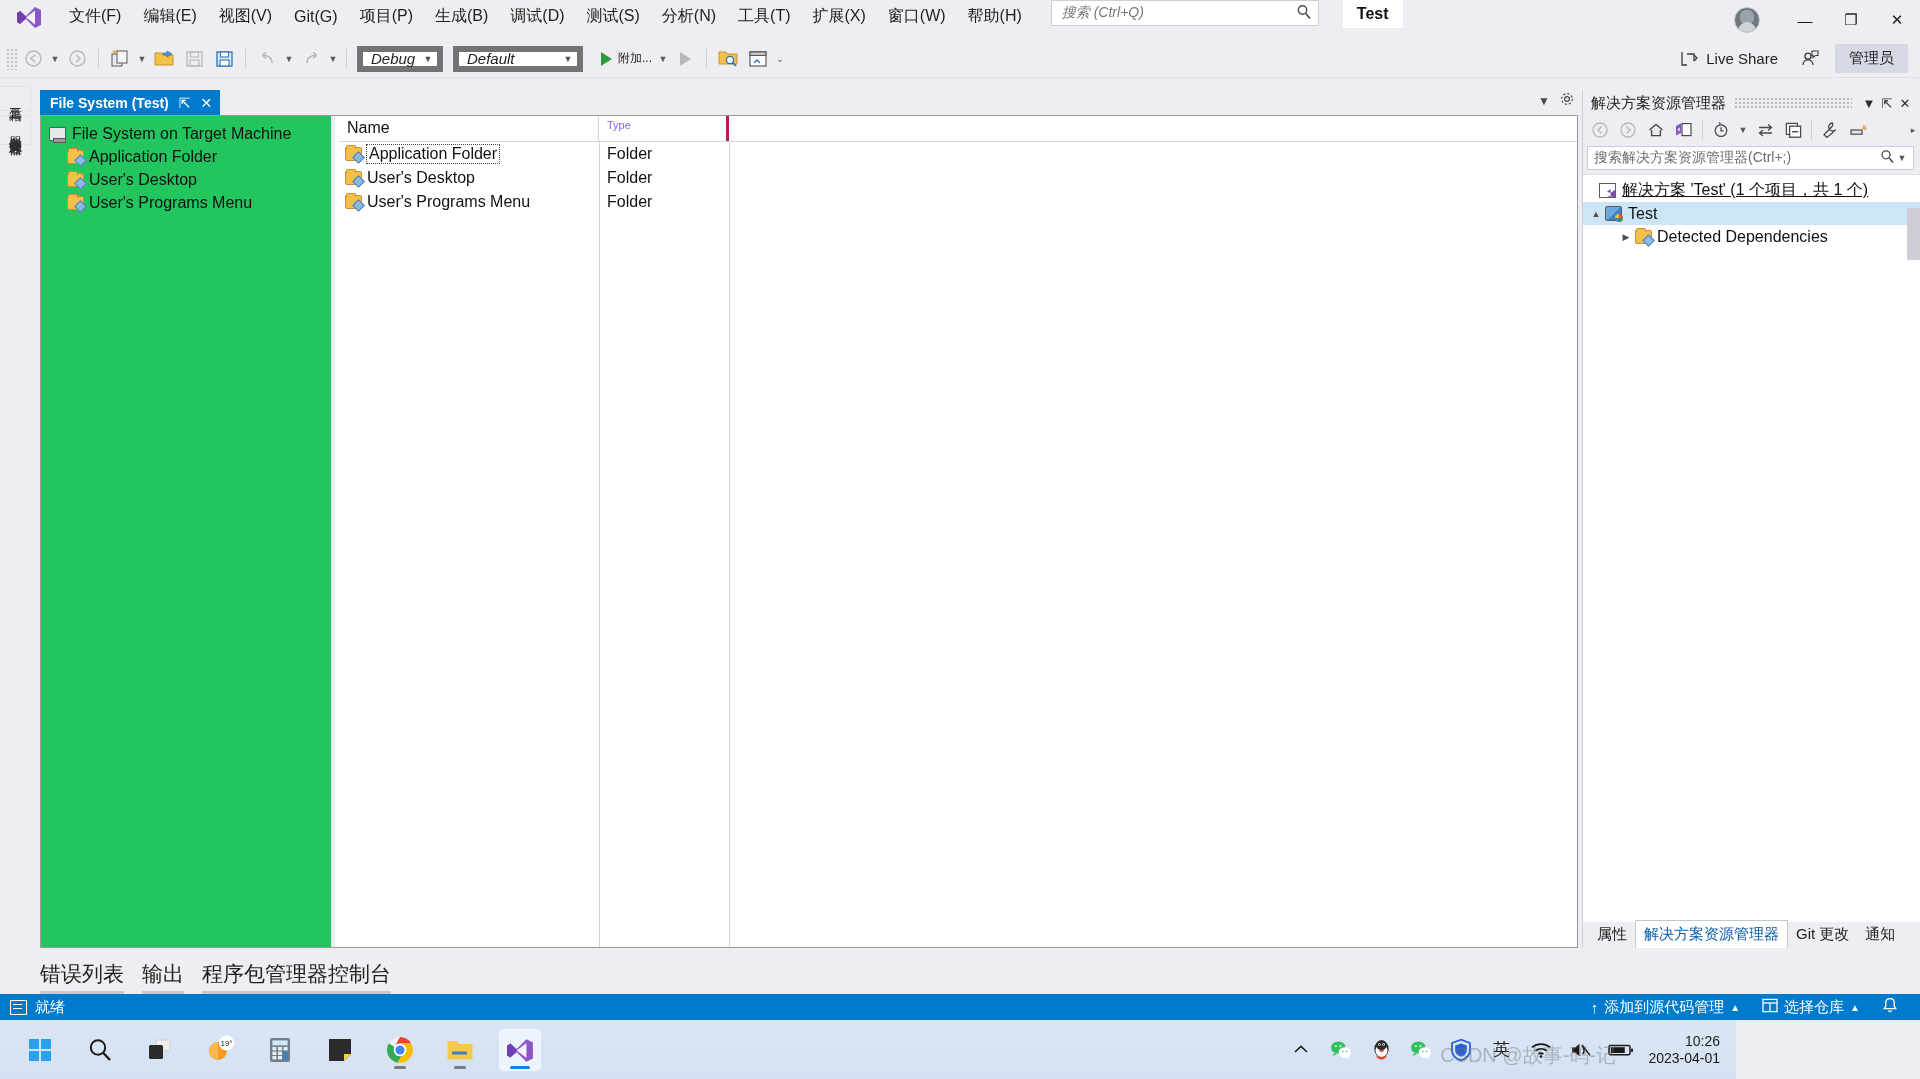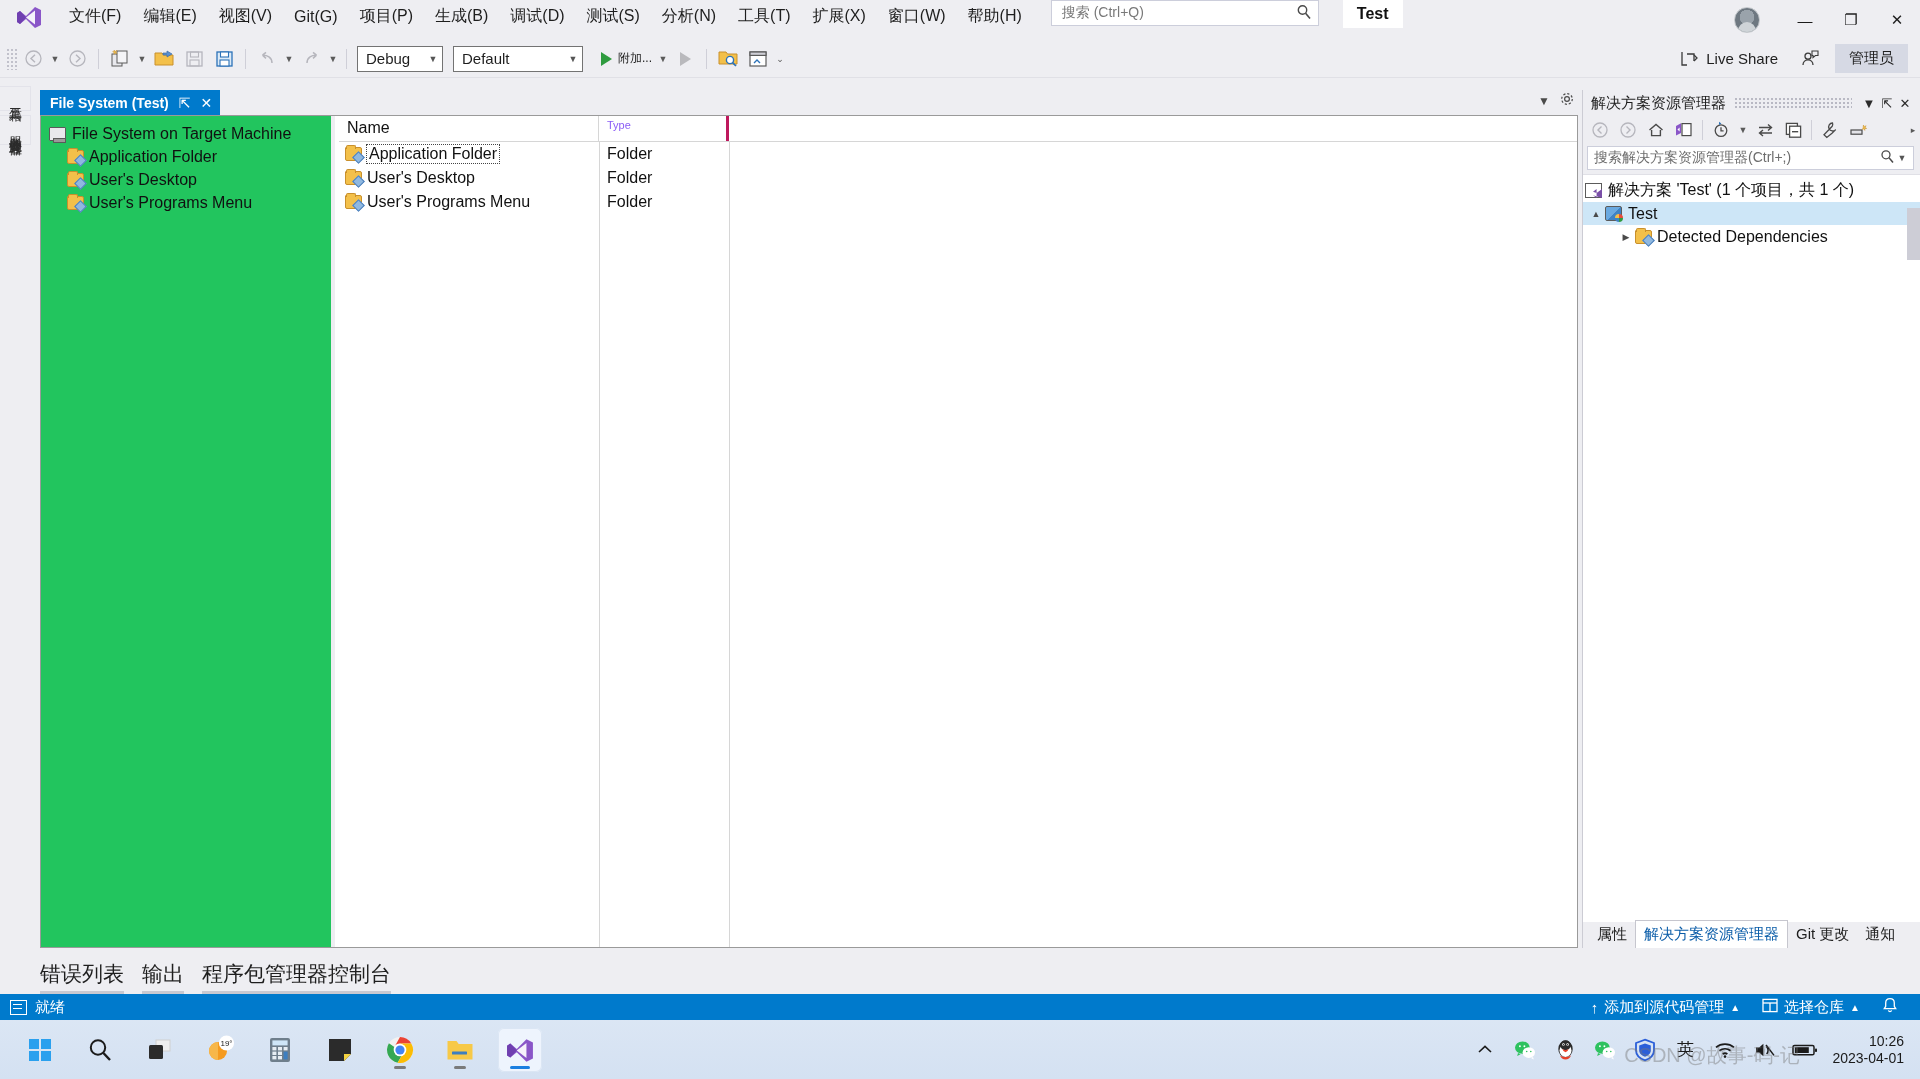--- a/index.html
+++ b/index.html
@@ -19,21 +19,21 @@
   .vs-logo { width: 34px; height: 34px; margin-left: 12px; display:flex; align-items:center; justify-content:center;}
   .menu-items { display: flex; align-items: center; margin-left: 12px; }
   .menu-item {
     font-size: 16px; color: #1e1e1e; padding: 6px 11px; cursor: default; white-space: nowrap;
   }
   .quick-search {
     margin-left: 18px; width: 268px; height: 26px; background: #ffffff;
     border: 1px solid #cccedb; display: flex; align-items: center;
     padding: 0 6px 0 10px; font-size: 14px; color: #797979;
   }
-  .quick-search .ph { flex: 1; }
+  .quick-search .ph { flex: 1; font-style: italic; }
   .sol-badge {
     margin-left: 24px; background: #ffffff; color: #111; font-weight: bold;
     font-size: 16px; padding: 5px 14px;
   }
   .titlebar-right {
     position: absolute; right: 0; top: 0; height: 40px; display: flex; align-items: center;
   }
   .avatar {
     width: 26px; height: 26px; border-radius: 50%;
     background: radial-gradient(circle at 50% 38%, #9aa3ab 0 38%, #6e7881 39% 100%);
@@ -53,22 +53,22 @@
     position: absolute; left: 0; top: 40px; width: 1920px; height: 38px;
     background: #eeeef2; display: flex; align-items: center; border-bottom: 1px solid #e0e0e6;
   }
   .grip { width: 12px; height: 22px; margin-left: 6px;
     background-image: radial-gradient(#b9b9c4 1px, transparent 1.2px);
     background-size: 4px 4px; opacity:.85; }
   .tb-btn { width: 28px; height: 28px; display: flex; align-items: center; justify-content: center; margin: 0 1px; }
   .tb-caret { width: 14px; height: 28px; display: flex; align-items: center; justify-content: center; font-size: 9px; color: #5a5a5a; }
   .tb-sep { width: 1px; height: 20px; background: #cfcfd8; margin: 0 6px; }
   .combo {
-    height: 26px; background: #fff; border: 1px solid #737373; display: flex; align-items: center;
-    padding-left: 8px; font-size: 15px; color: #1e1e1e; margin-left: 4px;
+    height: 26px; background: #fff; border: 6px solid #737373; display: flex; align-items: center;
+    padding-left: 8px; font-size: 15px; color: #1e1e1e; margin-left: 4px; font-style: italic;
   }
   .combo .lbl { flex: 1; white-space: nowrap; }
   .combo .dd { width: 18px; text-align: center; font-size: 9px; color: #555; }
   .run-btn { display: flex; align-items: center; height: 28px; padding: 0 4px 0 8px; }
   .play-tri { width: 0; height: 0; border-left: 11px solid #2e9b3f; border-top: 7px solid transparent; border-bottom: 7px solid transparent; margin-right: 6px; }
   .run-lbl { font-size: 12px; color: #1e1e1e; white-space: nowrap; }
   .play-tri.ghost { border-left-color: #b9b9bd; }
   .live-share { display: flex; align-items: center; font-size: 15px; color: #1e1e1e; padding: 4px 8px; }
   .admin-chip { background: #d6d9e4; font-size: 15px; color: #1f1f1f; padding: 5px 14px; margin-left: 10px; margin-right: 12px; }
 
@@ -150,21 +150,21 @@
   .sti { width: 26px; height: 24px; display: flex; align-items: center; justify-content: center; }
   .sol-search {
     margin: 2px 6px 0 4px; height: 24px; background: #fff; border: 1px solid #cccedb;
     display: flex; align-items: center; padding: 0 4px 0 6px; font-size: 14px; color: #6d6d6d;
   }
   .sol-search .ph { flex: 1; white-space: nowrap; }
   .sol-tree { margin-top: 4px; background: #fff; height: 748px; border-top: 1px solid #e0e0e6; padding-top: 4px; position: relative; }
   .st-row { display: flex; align-items: center; height: 23px; font-size: 16px; color: #111; padding-left: 4px; }
   .st-row.sel { background: #cde6f7; }
   .st-row .arrow { width: 18px; text-align: center; font-size: 9px; color: #4a4a4a; }
-  .st-row.indent1 { padding-left: 2px; }
+  .st-row.indent1 { padding-left: 16px; text-decoration: underline; }
   .st-row.indent2 { padding-left: 34px; }
   .sln-ico { width:17px;height:15px;margin-right:6px;flex:0 0 auto;border:1px solid #5b5b5b;background:#fff;position:relative;}
   .sln-ico::after{content:"";position:absolute;right:-1px;bottom:-1px;width:9px;height:9px;background:#7a4fa8;
      clip-path:polygon(0 30%,40% 0,40% 100%,0 70%,100% 100%,100% 0,40% 45%);}
   .proj-ico { width:17px;height:15px;margin-right:6px;flex:0 0 auto;border:1px solid #5b5b5b;border-radius:2px;
      background:linear-gradient(135deg,#6aa9e0 0 50%,#3f83c4 50% 100%);position:relative;}
   .proj-ico::after{content:"";position:absolute;right:-2px;bottom:-2px;width:8px;height:8px;border-radius:50%;
      background:conic-gradient(#e84b3a 0 25%,#2e9b3f 0 50%,#3f83c4 0 75%,#f3c04a 0 100%);}
   .sol-bottom-tabs { position: absolute; left: 0; bottom: 0; width: 100%; display: flex; align-items: center; height: 28px; padding-left: 6px; gap: 0; }
   .sbtab { font-size: 15px; color: #1e1e1e; padding: 4px 8px; }
@@ -179,21 +179,21 @@
   }
   .sb-left { display: flex; align-items: center; margin-left: 10px; gap: 8px; }
   .sb-icon { width: 17px; height: 15px; border: 1px solid #fff; position: relative; }
   .sb-icon::after { content:""; position:absolute; left:2px; top:3px; width:9px; height:1.5px; background:#fff;
      box-shadow: 0 4px 0 #fff; }
   .sb-right { margin-left: auto; display: flex; align-items: center; gap: 6px; margin-right: 14px; }
   .sb-item { display: flex; align-items: center; gap: 6px; padding: 2px 8px; }
 
   
   .taskbar {
-    position: absolute; left: 0; bottom: 0; width: 1920px; height: 59px;
+    position: absolute; left: 0; bottom: 0; width: 1736px; height: 59px;
     background: linear-gradient(180deg,#dbe6f4 0%, #d4e1f2 100%);
     display: flex; align-items: center;
   }
   .tb-center { display: flex; align-items: center; gap: 16px; margin-left: 18px; }
   .tbi { width: 44px; height: 44px; display: flex; align-items: center; justify-content: center; position: relative; border-radius: 6px; }
   .tbi.active { background: #eef4fd; box-shadow: inset 0 0 0 1px #dbe6f4; }
   .run-dot { position: absolute; bottom: 3px; left: 50%; transform: translateX(-50%);
      width: 12px; height: 3px; border-radius: 2px; background: #7a7a7a; }
   .run-dot.blue { width: 20px; background: #1b7fe0; }
   .tray { margin-left: auto; display: flex; align-items: center; gap: 14px; margin-right: 10px; }

